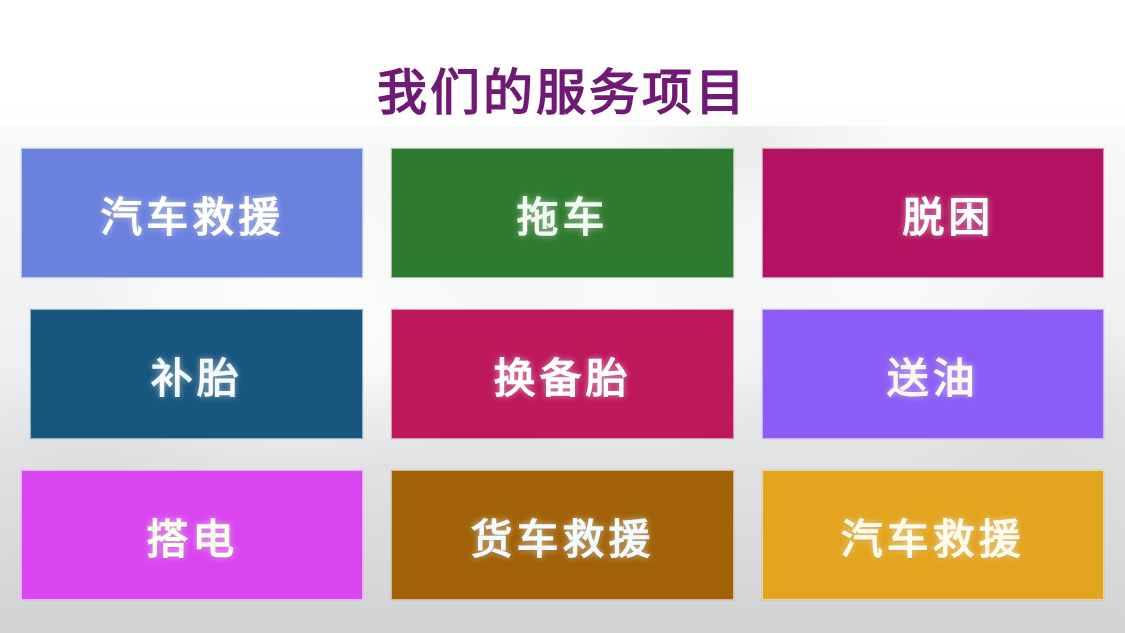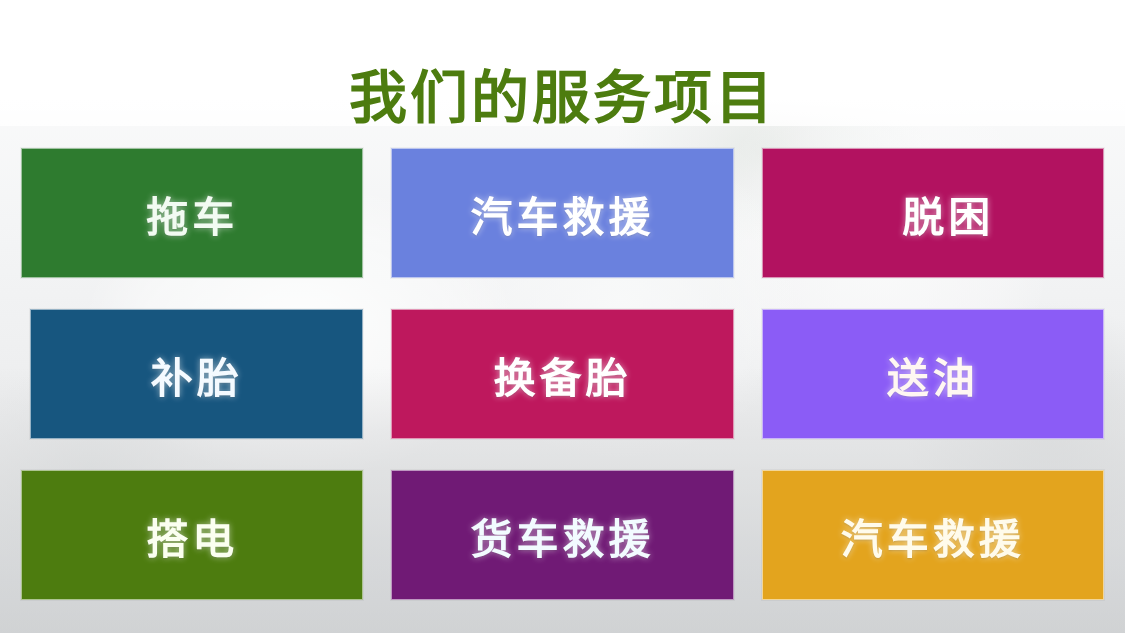--- a/index.html
+++ b/index.html
@@ -58,24 +58,24 @@
     height: 126px;
     background: linear-gradient(to bottom, #ffffff 0%, #ffffff 78%, rgba(255,255,255,0.82) 100%);
   }
 
   .page-title {
     position: absolute;
     top: 20px;
     left: 0;
     width: 100%;
     text-align: center;
-    font-size: 58px;
+    font-size: 50px;
     line-height: 78px;
     font-weight: bold;
-    color: #4d7c0f;
+    color: #701a75;
     letter-spacing: 3px;
     white-space: nowrap;
   }
 
   
   .grid {
     position: absolute;
     left: 21px;
     top: 148px;
     width: 1083px;
@@ -114,49 +114,49 @@
 <div class="screen">
 
   <div class="bg-photo"></div>
   <div class="top-band"></div>
   <div class="title-plate"></div>
 
   <h1 class="page-title">我们的服务项目</h1>
 
   <div class="grid">
 
+    <div class="tile" style="background-color: rgb(106, 129, 222);">
+      <span class="tile-label" style="color: rgb(255, 255, 255);">汽车救援</span>
+    </div>
+
     <div class="tile" style="background-color: rgb(46, 123, 47);">
       <span class="tile-label" style="color: rgb(242, 251, 242);">拖车</span>
-    </div>
-
-    <div class="tile" style="background-color: rgb(106, 129, 222);">
-      <span class="tile-label" style="color: rgb(255, 255, 255);">汽车救援</span>
     </div>
 
     <div class="tile" style="background-color: rgb(178, 18, 96);">
       <span class="tile-label" style="color: rgb(255, 255, 255); margin-left: 31px;">脱困</span>
     </div>
 
     <div class="tile" style="background-color: rgb(23, 86, 127); margin-left: 9px;">
       <span class="tile-label" style="color: rgb(244, 250, 255);">补胎</span>
     </div>
 
     <div class="tile" style="background-color: #be185d;">
       <span class="tile-label" style="color: rgb(255, 255, 255);">换备胎</span>
     </div>
 
     <div class="tile" style="background-color: #8b5cf6; text-align: right;">
       <span class="tile-label" style="color: rgb(255, 247, 242);">送油</span>
     </div>
 
-    <div class="tile" style="background-color: #4d7c0f;">
+    <div class="tile" style="background-color: #d946ef;">
       <span class="tile-label" style="color: rgb(251, 255, 240);">搭电</span>
     </div>
 
-    <div class="tile" style="background-color: #701a75;">
+    <div class="tile" style="background-color: #a16207;">
       <span class="tile-label" style="color: rgb(242, 251, 255);">货车救援</span>
     </div>
 
     <div class="tile" style="background-color: rgb(227, 164, 30);">
       <span class="tile-label" style="color: rgb(255, 251, 235);">汽车救援</span>
     </div>
 
   </div>
 </div>
 

